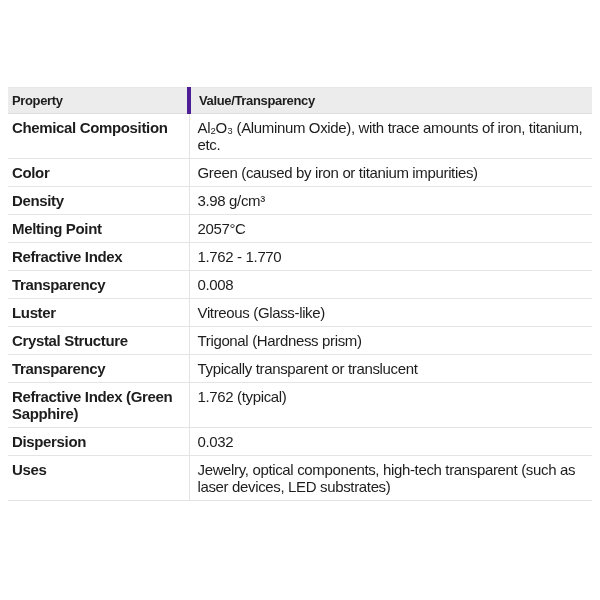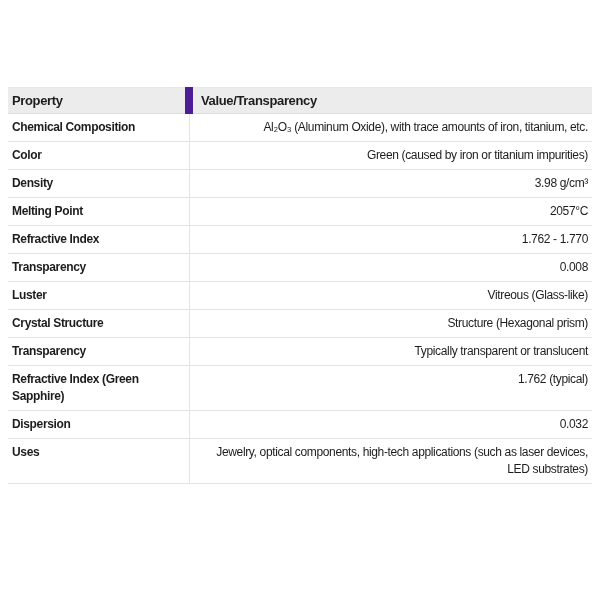--- a/index.html
+++ b/index.html
@@ -30,38 +30,38 @@
     font-weight: 700;
     font-size: 13px;
     line-height: 17px;
     letter-spacing: -0.35px;
     padding: 3.5px 8px 4px 8px;
     border-bottom: 1px solid #dedede;
     vertical-align: top;
   }
   th.col-property {
     padding-left: 4px;
-    border-right: 8px solid #4c1d95;
+    border-right: 4px solid #4c1d95;
   }
   td {
-    font-size: 12px;
+    font-size: 15px;
     line-height: 17px;
     letter-spacing: -0.35px;
     padding: 5px 4px 5px 8px;
     border-bottom: 1px solid #e4e4e4;
     vertical-align: top;
     text-align: left;
   }
   td.property-cell {
     font-weight: 700;
     padding-left: 4px;
     padding-right: 8px;
     border-right: 1px solid #e4e4e4;
   }
-  td.value-cell { padding-right: 4px; text-align: right; }
+  td.value-cell { padding-right: 4px; }
 </style>
 </head>
 <body>
 
 <div class="table-wrap">
   <table class="props">
     <colgroup>
       <col class="property-col">
       <col class="value-col">
     </colgroup>
@@ -95,33 +95,33 @@
       <tr>
         <td class="property-cell">Transparency</td>
         <td class="value-cell">0.008</td>
       </tr>
       <tr>
         <td class="property-cell">Luster</td>
         <td class="value-cell">Vitreous (Glass-like)</td>
       </tr>
       <tr>
         <td class="property-cell">Crystal Structure</td>
-        <td class="value-cell">Structure (Hexagonal prism)</td>
+        <td class="value-cell">Trigonal (Hardness prism)</td>
       </tr>
       <tr>
         <td class="property-cell">Transparency</td>
         <td class="value-cell">Typically transparent or translucent</td>
       </tr>
       <tr>
         <td class="property-cell">Refractive Index (Green Sapphire)</td>
         <td class="value-cell">1.762 (typical)</td>
       </tr>
       <tr>
         <td class="property-cell">Dispersion</td>
         <td class="value-cell">0.032</td>
       </tr>
       <tr>
         <td class="property-cell">Uses</td>
-        <td class="value-cell">Jewelry, optical components, high-tech applications (such as laser devices, LED substrates)</td>
+        <td class="value-cell">Jewelry, optical components, high-tech transparent (such as laser devices, LED substrates)</td>
       </tr>
     </tbody>
   </table>
 </div>
 
 </body></html>

